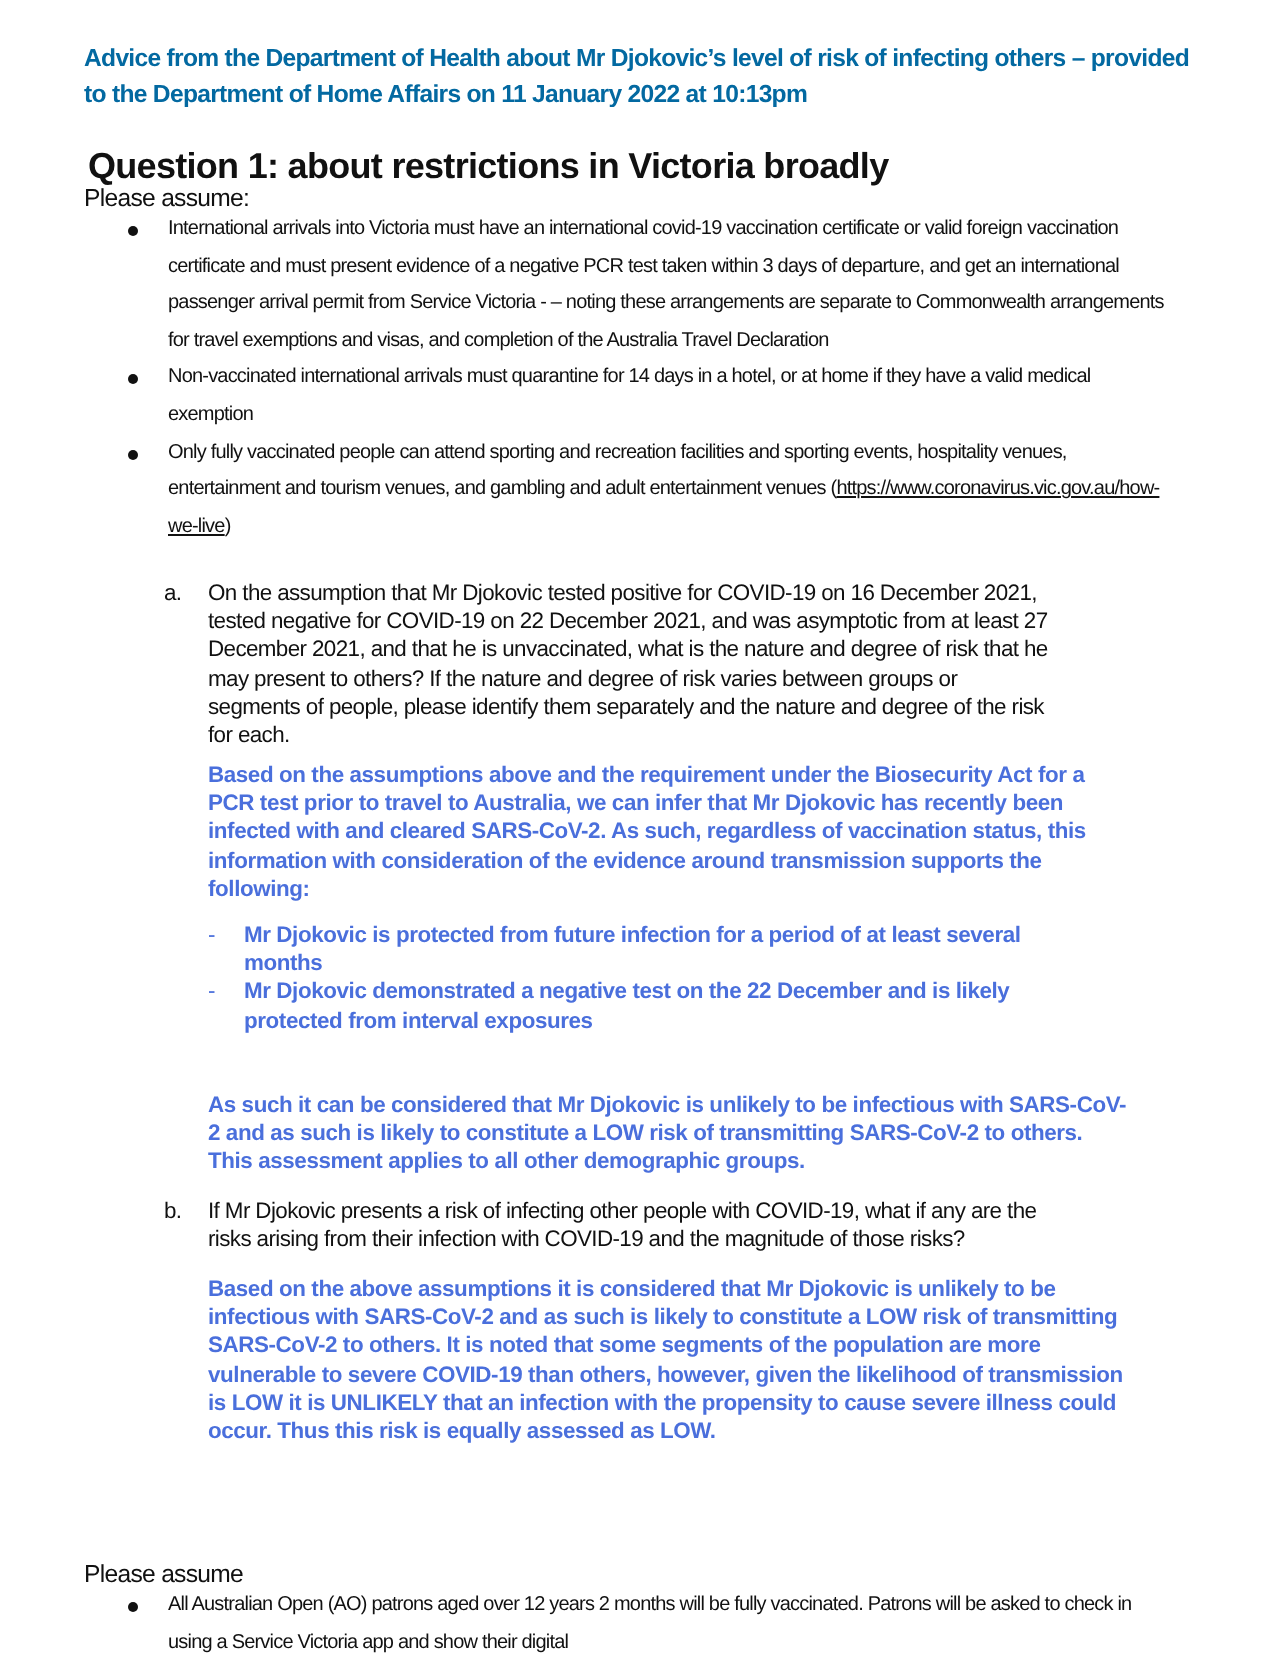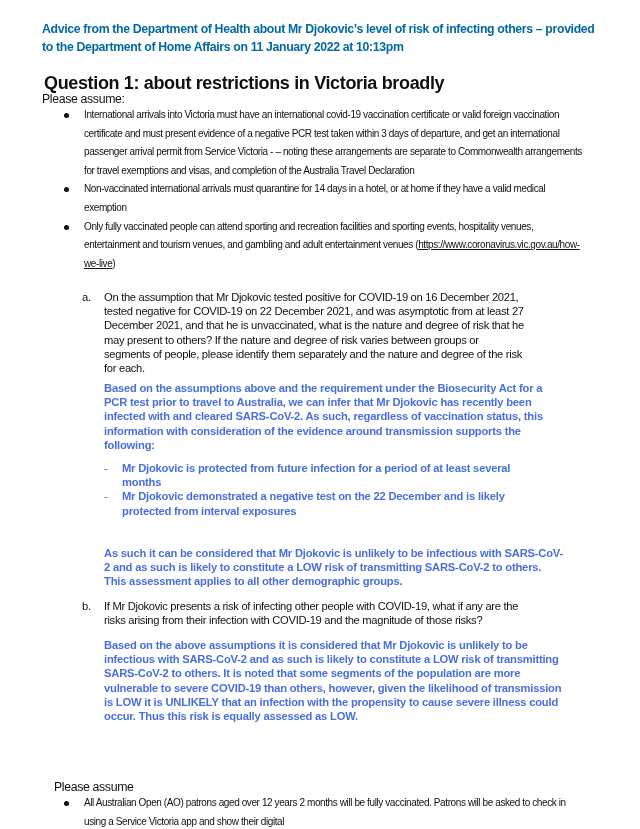--- a/index.html
+++ b/index.html
@@ -92,21 +92,21 @@
 
   <div class="answer" style="top:502px;margin-top:44px;">As such it can be considered that Mr Djokovic is unlikely to be infectious with SARS-CoV-2 and as such is likely to constitute a LOW risk of transmitting SARS-CoV-2 to others. This assessment applies to all other demographic groups.</div>
 
   <div class="subq" style="top:599px;">
     <span class="marker">b.</span>
     <span>If Mr Djokovic presents a risk of infecting other people with COVID-19, what if any are the risks arising from their infection with COVID-19 and the magnitude of those risks?</span>
   </div>
 
   <div class="answer" style="top:638px;">Based on the above assumptions it is considered that Mr Djokovic is unlikely to be infectious with SARS-CoV-2 and as such is likely to constitute a LOW risk of transmitting SARS-CoV-2 to others. It is noted that some segments of the population are more vulnerable to severe COVID-19 than others, however, given the likelihood of transmission is LOW it is UNLIKELY that an infection with the propensity to cause severe illness could occur. Thus this risk is equally assessed as LOW.</div>
 
-  <div class="plain" style="top:778px;margin-left:12px;">Please assume</div>
+  <div class="plain" style="top:778px;">Please assume</div>
 
   <ul class="bullets" style="top:794px;">
     <li>
       <span class="dot"></span>
       <span>All Australian Open (AO) patrons aged over 12 years 2 months will be fully vaccinated. Patrons will be asked to check in using a Service Victoria app and show their digital</span>
     </li>
   </ul>
 
 </div>
 

